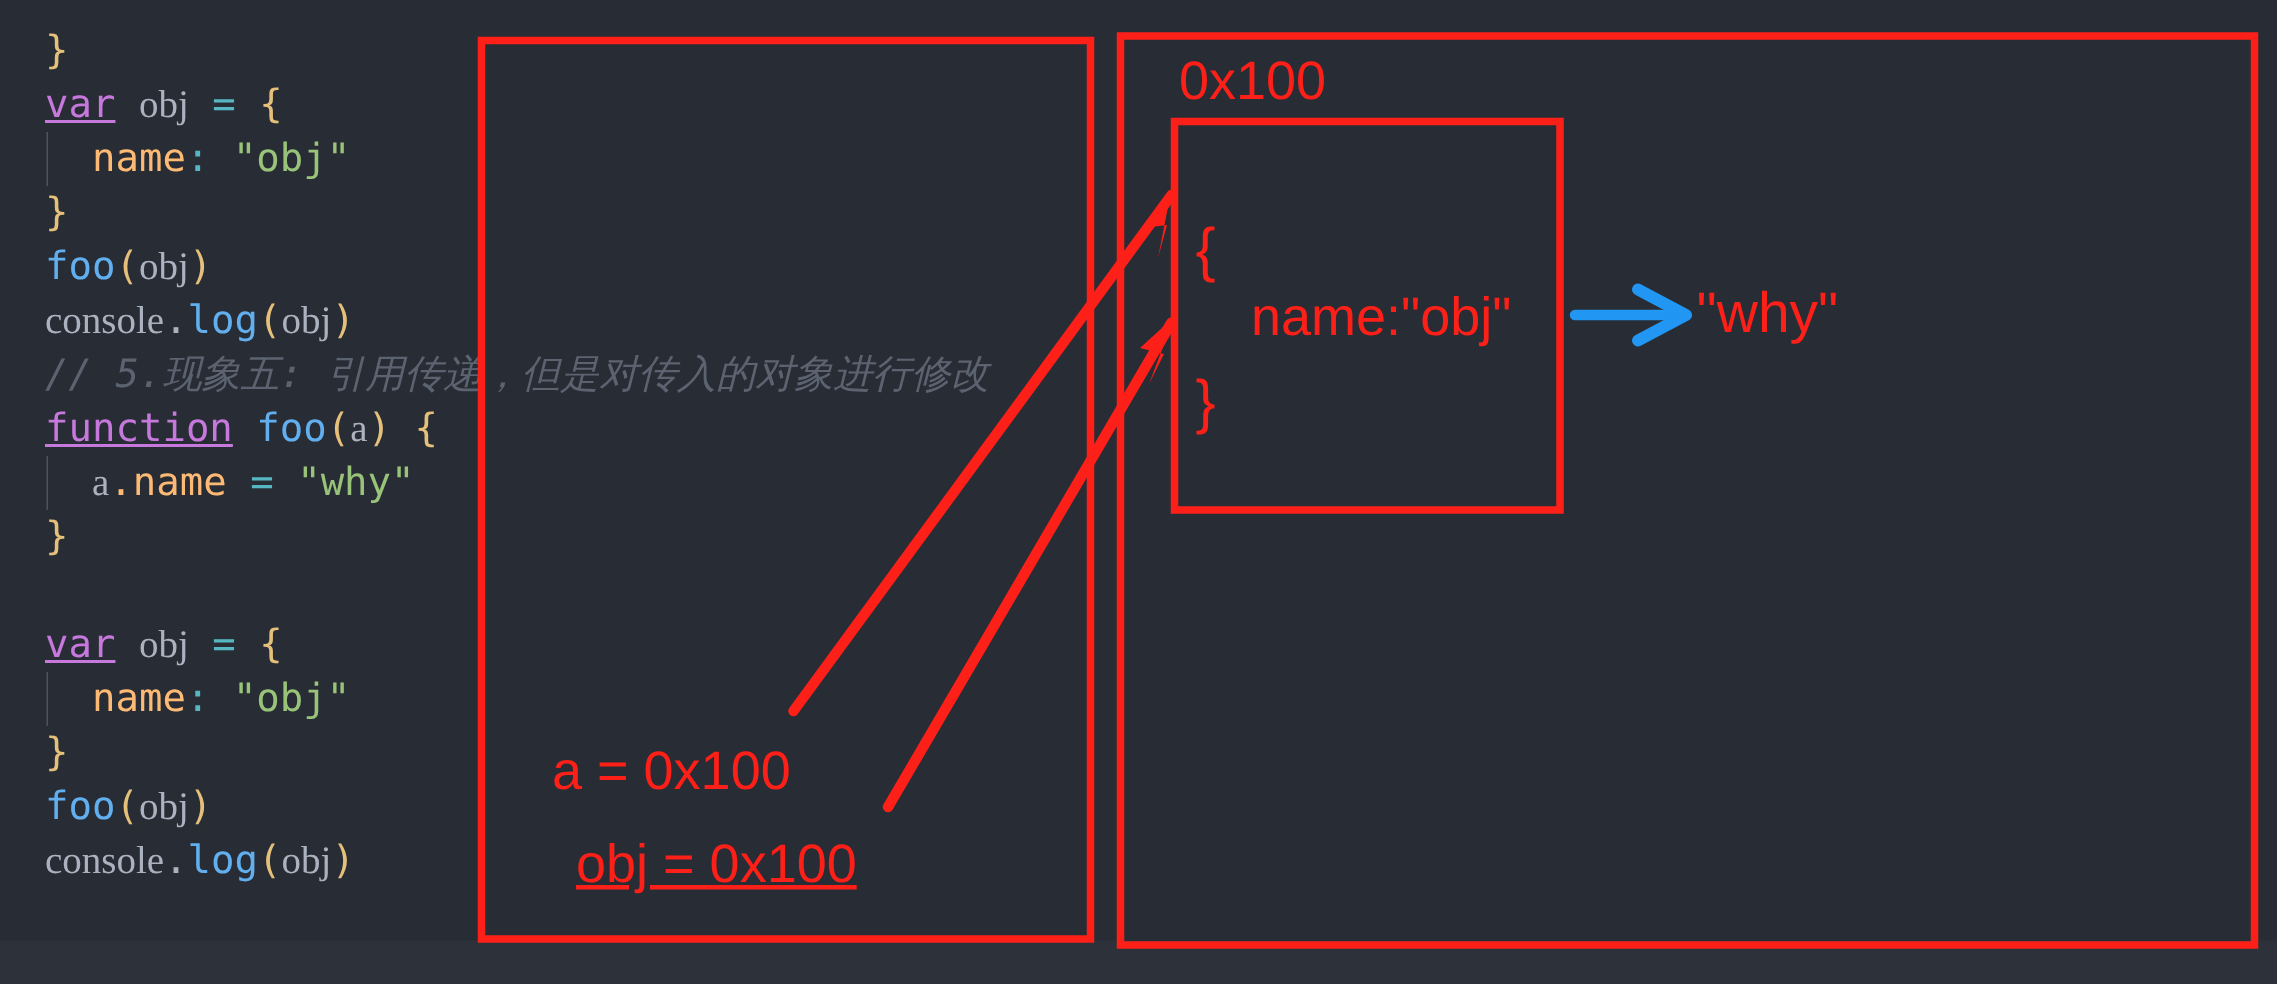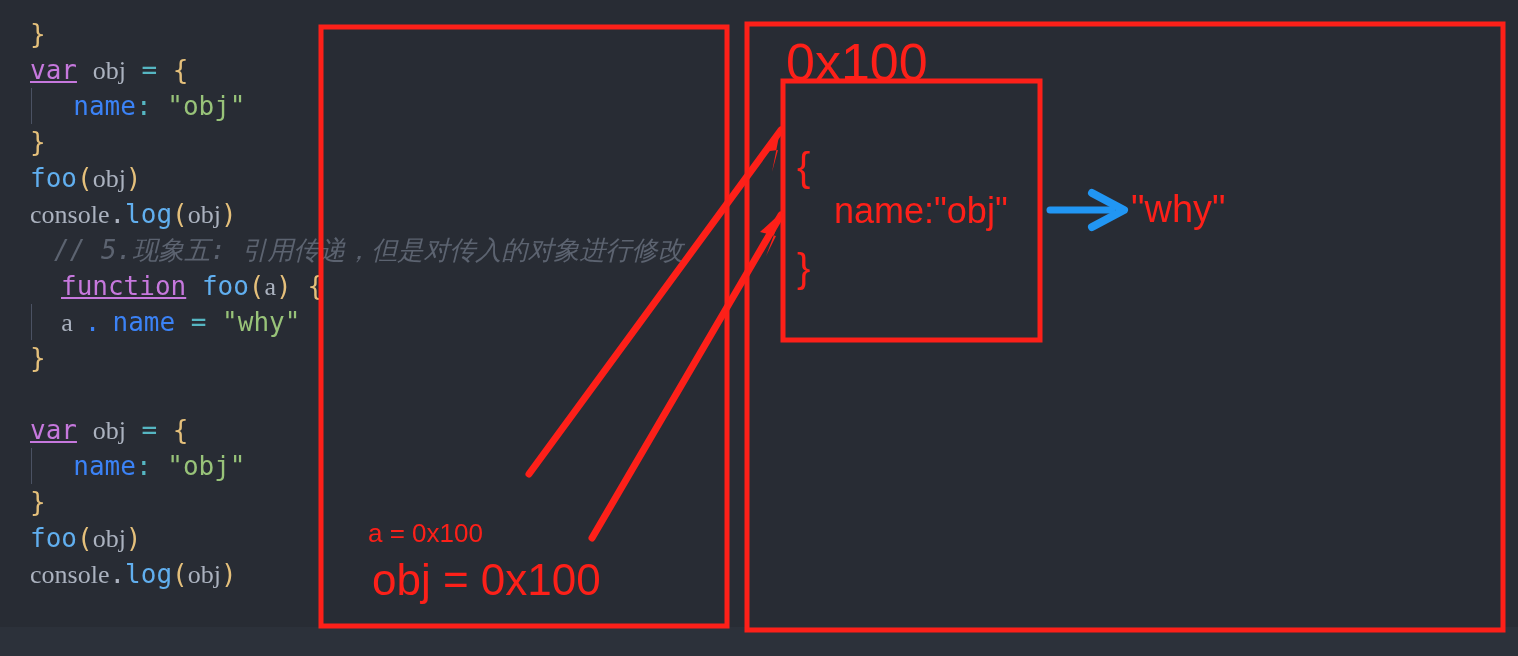--- a/index.html
+++ b/index.html
@@ -47,21 +47,21 @@
   .indent-guide {
     position: absolute;
     width: 1px;
     height: 36px;
     background: #4b5263;
     left: 31px;
   }
   .tok-kw      { color: #c678dd; text-decoration: underline; }
   .tok-fn      { color: #61afef; text-align: right; }
   .tok-var     { color: #abb2bf; font-family: Liberation Serif, serif; }
-  .tok-prop    { color: #3b82f6; margin-left: 12px; }
+  .tok-prop    { color: #fdba74; }
   .tok-str     { color: #98c379; }
   .tok-op      { color: #56b6c2; }
   .tok-brace   { color: #e5c07b; }
   .tok-paren   { color: #d19a66; }
   .tok-punct   { color: #abb2bf; }
   .tok-comment { color: #5c6370; font-style: italic; }
 
   
   .tok-brace, .tok-paren { color: #e5c07b; }
 
@@ -88,22 +88,22 @@
 
   <div id="editor">
     <div id="code-lines">
         <div class="code-line" style="top: 16px;"><span class="tok-brace">}</span></div>
         <div class="code-line" style="top: 52px;"><span class="tok-kw">var</span><span class="tok-punct"> </span><span class="tok-var">obj</span><span class="tok-punct"> </span><span class="tok-op">=</span><span class="tok-punct"> </span><span class="tok-brace">{</span></div>
         <div class="indent-guide" style="top: 88px;"></div>
         <div class="code-line" style="top: 88px;"><span class="tok-punct">  </span><span class="tok-prop">name</span><span class="tok-op">:</span><span class="tok-punct"> </span><span class="tok-str">"obj"</span></div>
         <div class="code-line" style="top: 124px;"><span class="tok-brace">}</span></div>
         <div class="code-line" style="top: 160px;"><span class="tok-fn">foo</span><span class="tok-paren">(</span><span class="tok-var">obj</span><span class="tok-paren">)</span></div>
         <div class="code-line" style="top: 196px;"><span class="tok-var">console</span><span class="tok-punct">.</span><span class="tok-fn">log</span><span class="tok-paren">(</span><span class="tok-var">obj</span><span class="tok-paren">)</span></div>
-        <div class="code-line" style="top: 232px; margin-left: 24px;"><span class="tok-comment">// 5.现象五: 引用传递，但是对传入的对象进行修改</span></div>
-        <div class="code-line" style="top: 268px; margin-left: 31px;"><span class="tok-kw">function</span><span class="tok-punct"> </span><span class="tok-fn">foo</span><span class="tok-paren">(</span><span class="tok-var">a</span><span class="tok-paren">)</span><span class="tok-punct"> </span><span class="tok-brace">{</span></div>
+        <div class="code-line" style="top: 232px;"><span class="tok-comment">// 5.现象五: 引用传递，但是对传入的对象进行修改</span></div>
+        <div class="code-line" style="top: 268px;"><span class="tok-kw">function</span><span class="tok-punct"> </span><span class="tok-fn">foo</span><span class="tok-paren">(</span><span class="tok-var">a</span><span class="tok-paren">)</span><span class="tok-punct"> </span><span class="tok-brace">{</span></div>
         <div class="indent-guide" style="top: 304px;"></div>
         <div class="code-line" style="top: 304px;"><span class="tok-punct">  </span><span class="tok-var">a</span><span class="tok-prop">.</span><span class="tok-prop">name</span><span class="tok-punct"> </span><span class="tok-op">=</span><span class="tok-punct"> </span><span class="tok-str">"why"</span></div>
         <div class="code-line" style="top: 340px;"><span class="tok-brace">}</span></div>
         <div class="code-line" style="top: 376px;"></div>
         <div class="code-line" style="top: 412px;"><span class="tok-kw">var</span><span class="tok-punct"> </span><span class="tok-var">obj</span><span class="tok-punct"> </span><span class="tok-op">=</span><span class="tok-punct"> </span><span class="tok-brace">{</span></div>
         <div class="indent-guide" style="top: 448px;"></div>
         <div class="code-line" style="top: 448px;"><span class="tok-punct">  </span><span class="tok-prop">name</span><span class="tok-op">:</span><span class="tok-punct"> </span><span class="tok-str">"obj"</span></div>
         <div class="code-line" style="top: 484px;"><span class="tok-brace">}</span></div>
         <div class="code-line" style="top: 520px;"><span class="tok-fn">foo</span><span class="tok-paren">(</span><span class="tok-var">obj</span><span class="tok-paren">)</span></div>
         <div class="code-line" style="top: 556px;"><span class="tok-var">console</span><span class="tok-punct">.</span><span class="tok-fn">log</span><span class="tok-paren">(</span><span class="tok-var">obj</span><span class="tok-paren">)</span></div>
@@ -128,27 +128,27 @@
       <path d="M 592 538 L 781 215" fill="none" stroke="#fd2019" stroke-width="7" stroke-linecap="round"></path>
       <path d="M 783 211 L 760 232 L 776 236 L 766 256 Z" fill="#fd2019"></path>
     </g>
 
     <g>
       <path d="M 1050 210 L 1112 210" fill="none" stroke="#2196f3" stroke-width="7" stroke-linecap="round"></path>
       <path d="M 1092 193 L 1124 210 L 1092 227" fill="none" stroke="#2196f3" stroke-width="8" stroke-linecap="round" stroke-linejoin="round"></path>
     </g>
   </svg>
 
-  <div class="ann-text" style="left:786px; top:36px; font-size:52px;">0x100</div>
+  <div class="ann-text" style="left:786px; top:36px; font-size:36px;">0x100</div>
 
   <div class="ann-text" style="left:797px; top:147px; font-size:40px;">{</div>
 
   <div class="ann-text" style="left:834px; top:193px; font-size:36px;">name:"obj"</div>
 
   <div class="ann-text" style="left:797px; top:248px; font-size:40px;">}</div>
 
   <div class="ann-text" style="left:1131px; top:190px; font-size:38px;">"why"</div>
 
-  <div class="ann-text" style="left:368px; top:520px; font-size:26px;">a = 0x100</div>
+  <div class="ann-text" style="left:368px; top:496px; font-size:36px;">a = 0x100</div>
 
-  <div class="ann-text" style="left:372px; top:558px; font-size:44px;">obj = 0x100</div>
+  <div class="ann-text" style="left:384px; top:558px; font-size:36px;text-decoration:underline;">obj = 0x100</div>
 
 </div>
 
 </body></html>

